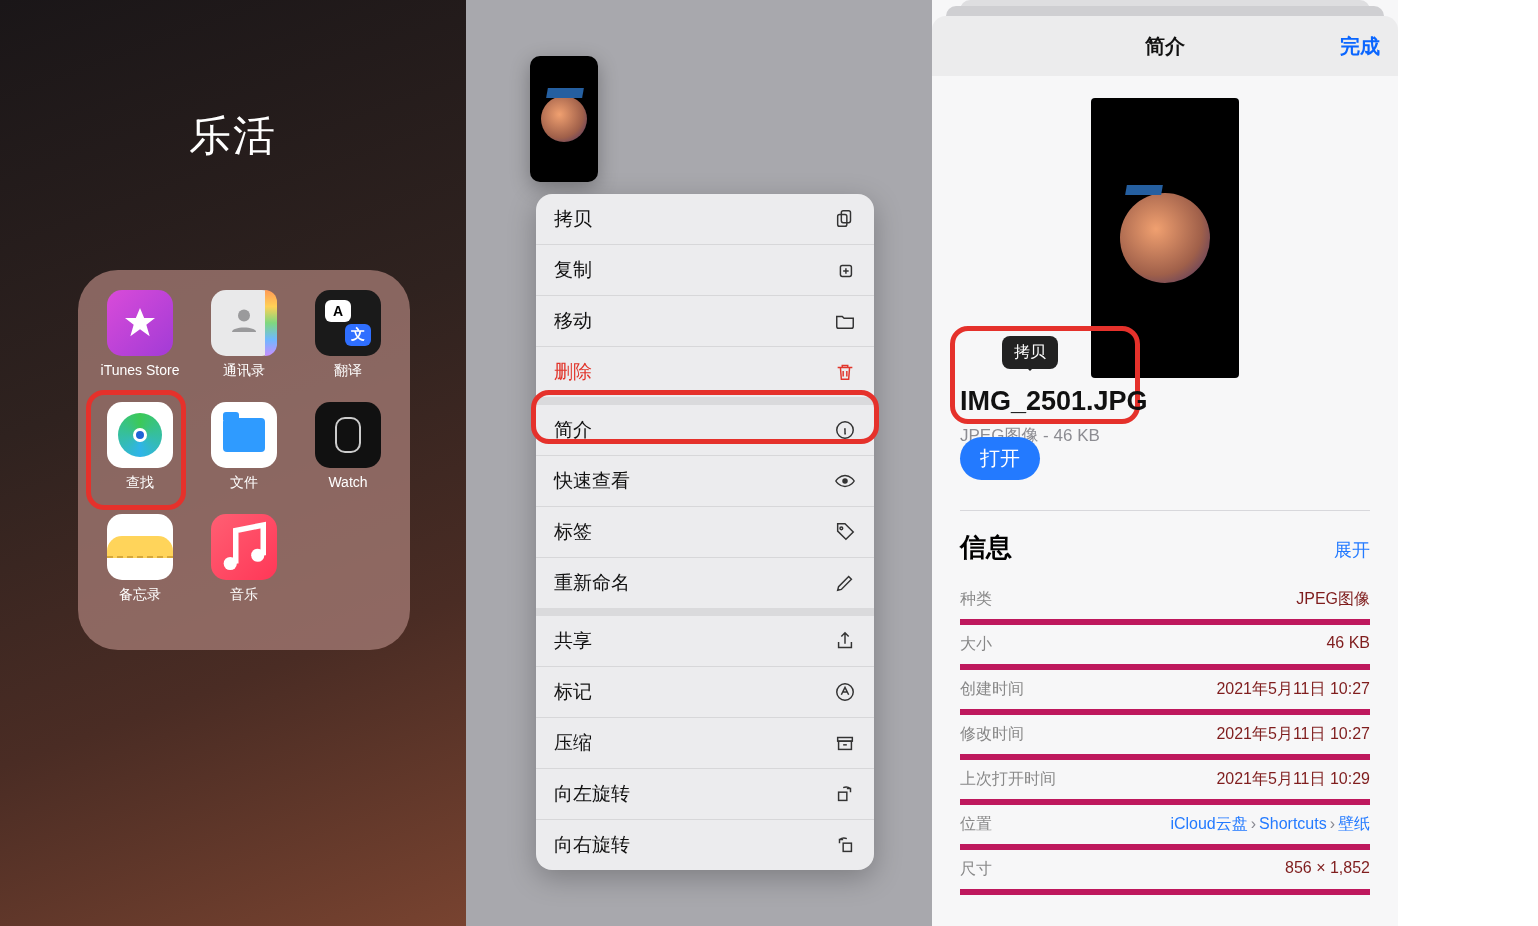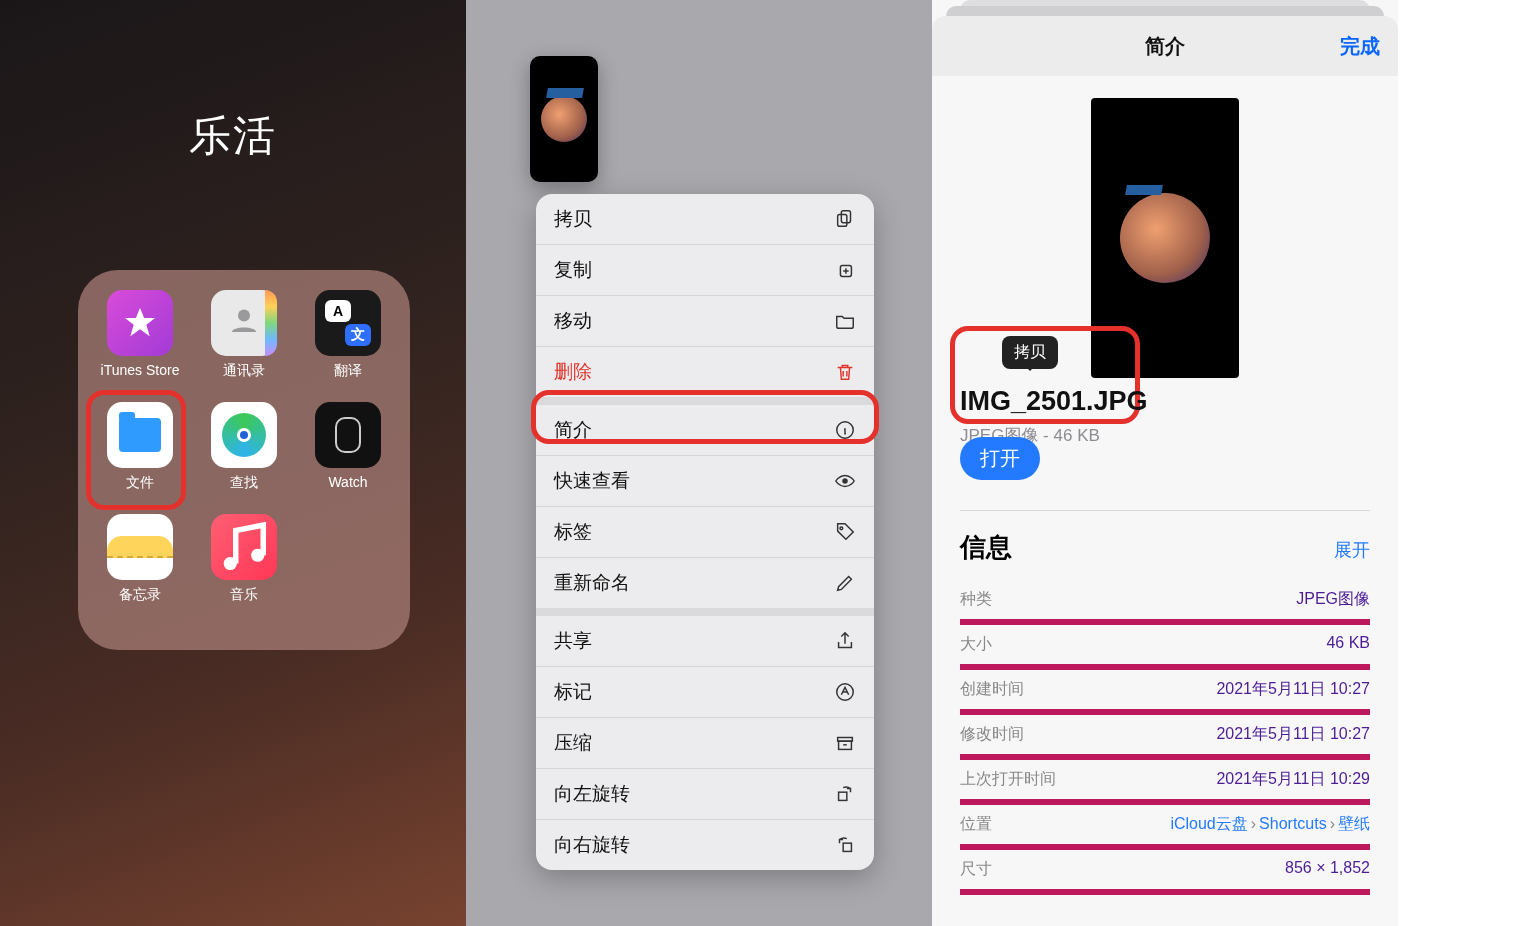--- a/index.html
+++ b/index.html
@@ -72,21 +72,21 @@
 .file-name { position:absolute; top:386px; left:28px; font-size:27px; font-weight:600; color:#111;}
 .file-sub { position:absolute; top:424px; left:28px; font-size:17px; color:#8c8c92;}
 .open-btn { position:absolute; top:437px; left:28px; background:#237aff; color:#fff; font-size:20px; padding:8px 20px; border-radius:22px;}
 .sep { position:absolute; left:28px; right:28px; height:1px; background:#d8d8dc;}
 .sep1 { top:510px;}
 .info-h { position:absolute; top:530px; left:28px; font-size:26px; font-weight:700;}
 .expand { position:absolute; top:538px; right:28px; font-size:18px; color:#237aff;}
 .info-rows { position:absolute; top:580px; left:28px; right:28px;}
 .irow { display:flex; justify-content:space-between; padding:9px 0; border-bottom:6px solid #be185d; font-size:16px;}
 .irow .k { color:#888; }
-.irow .v { color:#4c1d95; }
+.irow .v { color:#7f1d1d; }
 .irow .v.link { color:#237aff; }
 .link .sep-dot { color:#8a8a92; margin:0 3px;}
 </style>
 </head>
 <body>
 
 <div class="panel p1">
   <div class="folder-title">乐活</div>
   <div class="folder-box">
     <div class="icon-grid">
@@ -109,32 +109,32 @@
         <div class="app-label">通讯录</div>
       </div>
       <div class="app">
         <div class="app-icon translate">
             <span class="bubble b1">A</span>
             <span class="bubble b2">文</span>
           </div>
         <div class="app-label">翻译</div>
       </div>
       <div class="app">
-        <div class="app-icon files">
-            <div class="folder"></div>
-          </div>
-        <div class="app-label">文件</div>
-      </div>
-      <div class="app">
         <div class="app-icon findmy">
             <div class="ring">
               <div class="dot"></div>
             </div>
           </div>
         <div class="app-label">查找</div>
+      </div>
+      <div class="app">
+        <div class="app-icon files">
+            <div class="folder"></div>
+          </div>
+        <div class="app-label">文件</div>
       </div>
       <div class="app">
         <div class="app-icon watch">
             <div class="w"></div>
           </div>
         <div class="app-label">Watch</div>
       </div>
       <div class="app">
         <div class="app-icon notes" style="flex-direction:column;align-items:stretch;padding:0;">
             <div class="top"></div>

